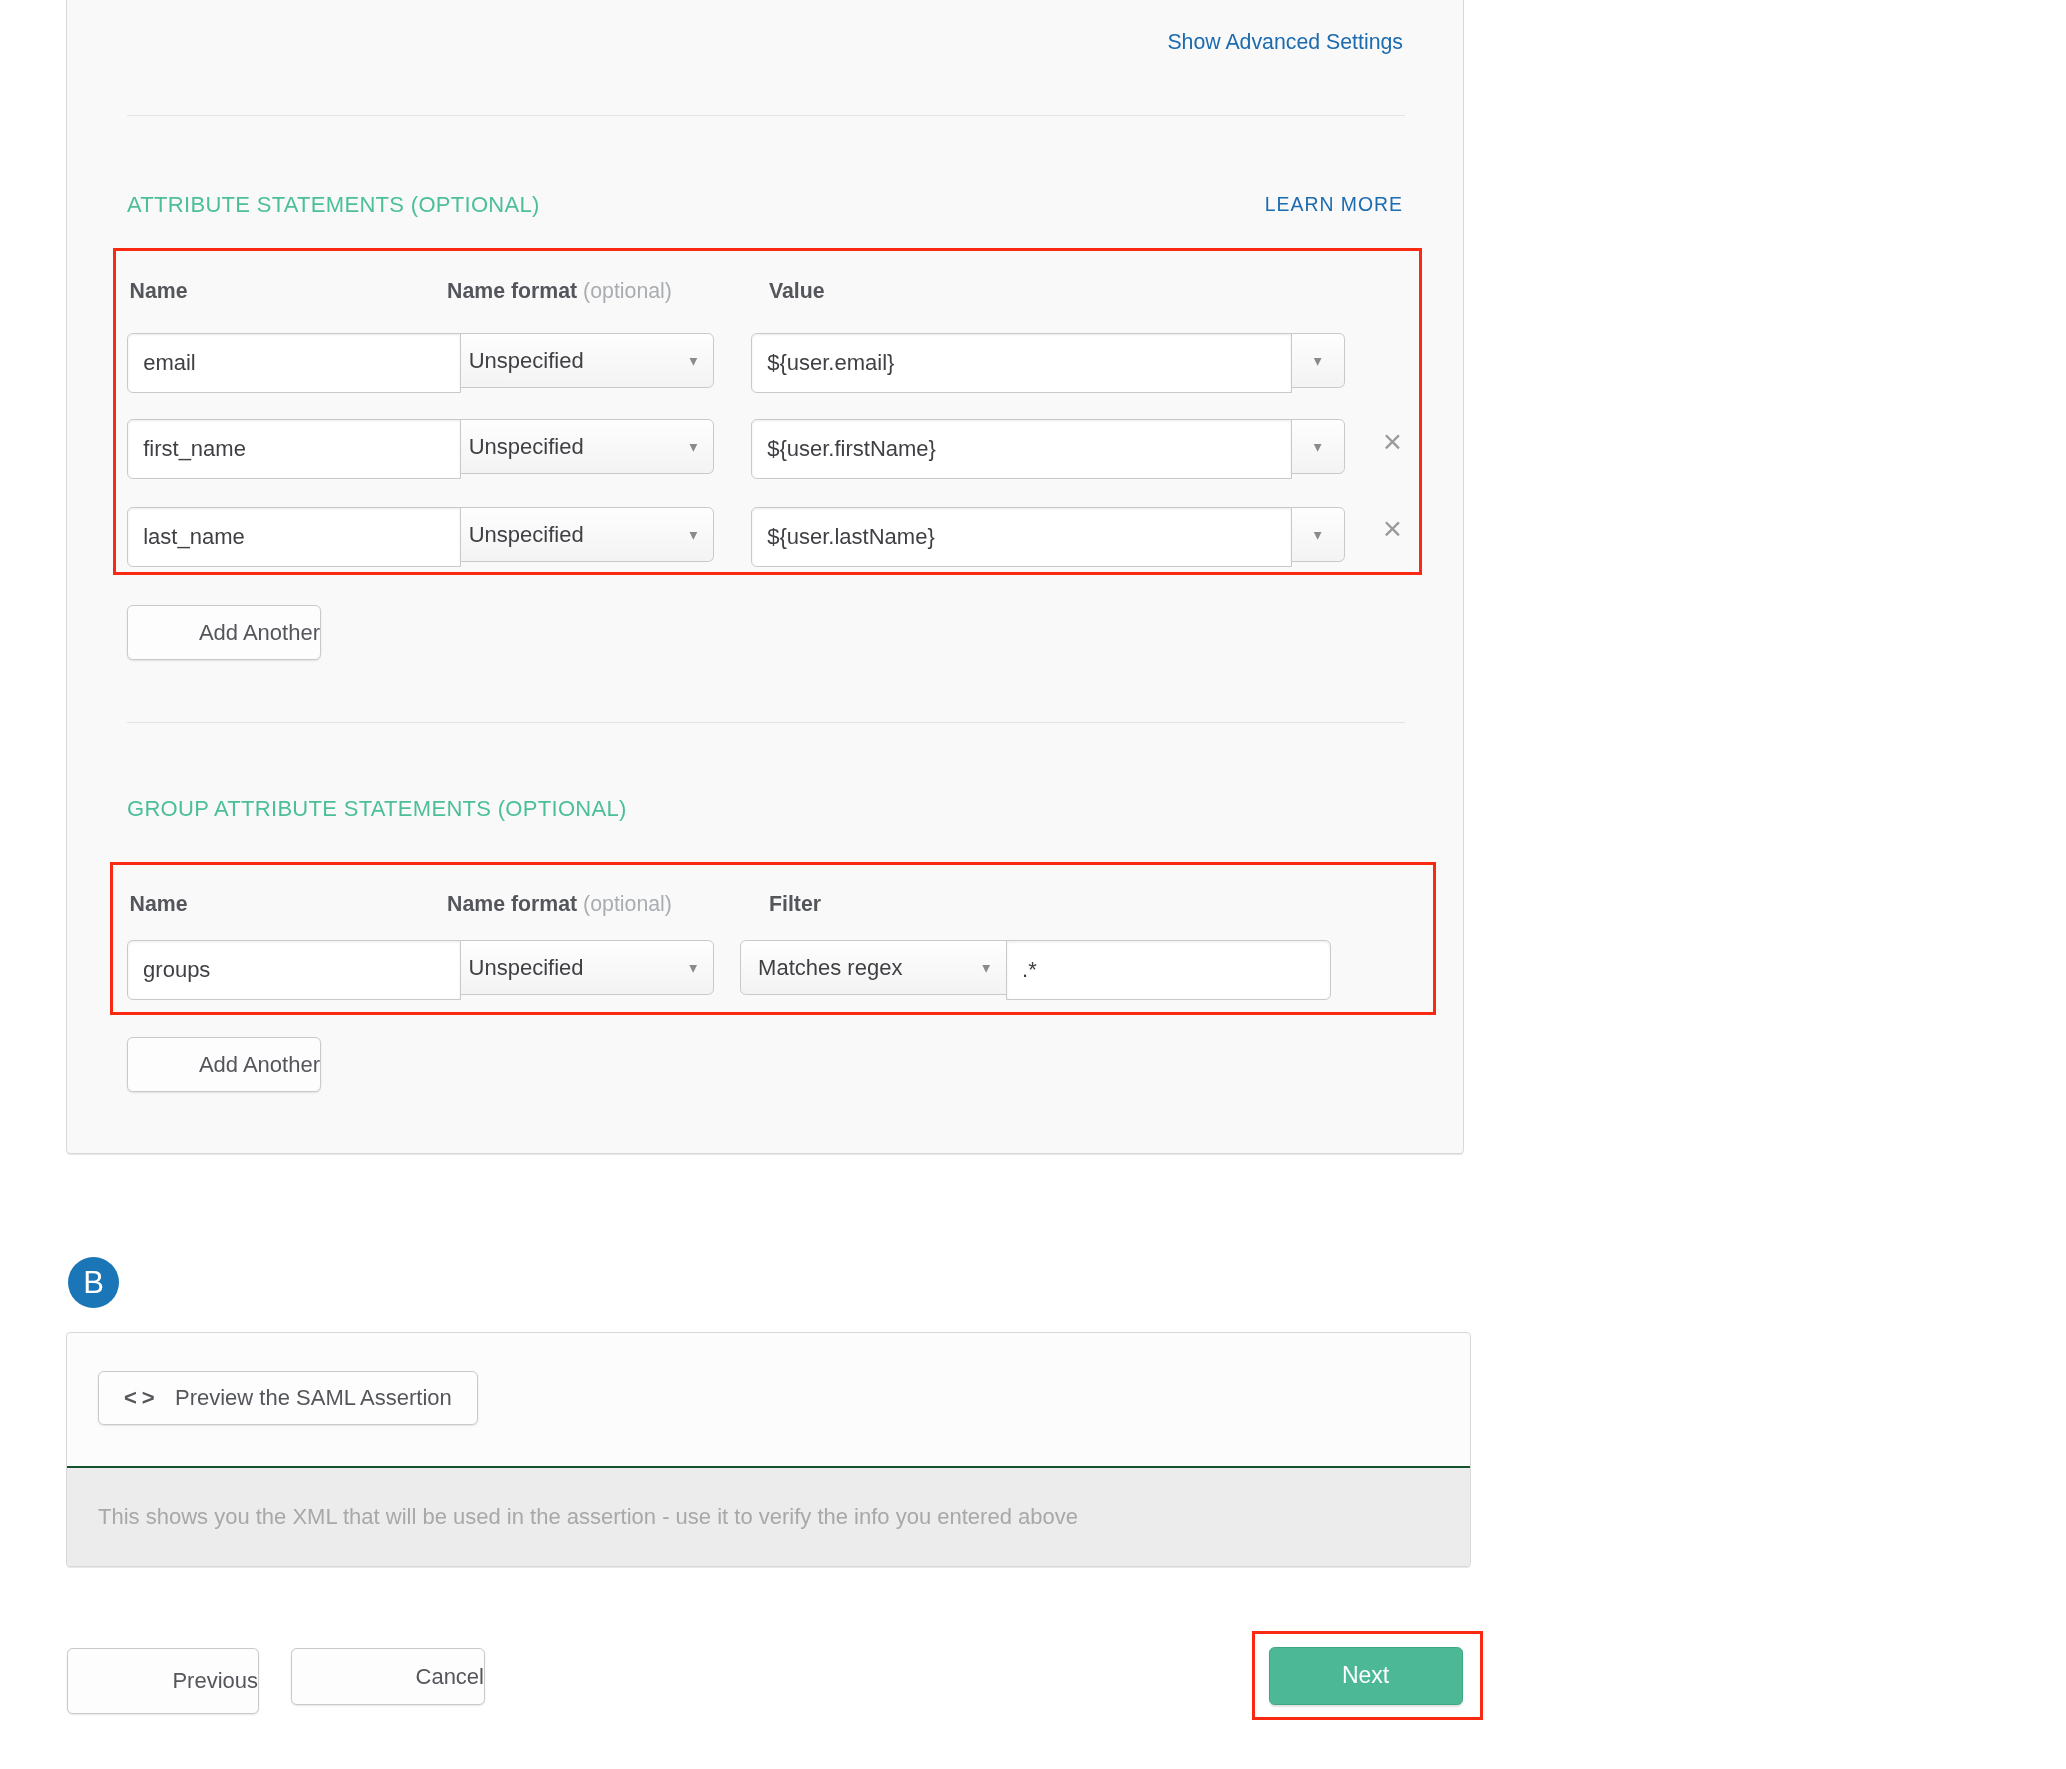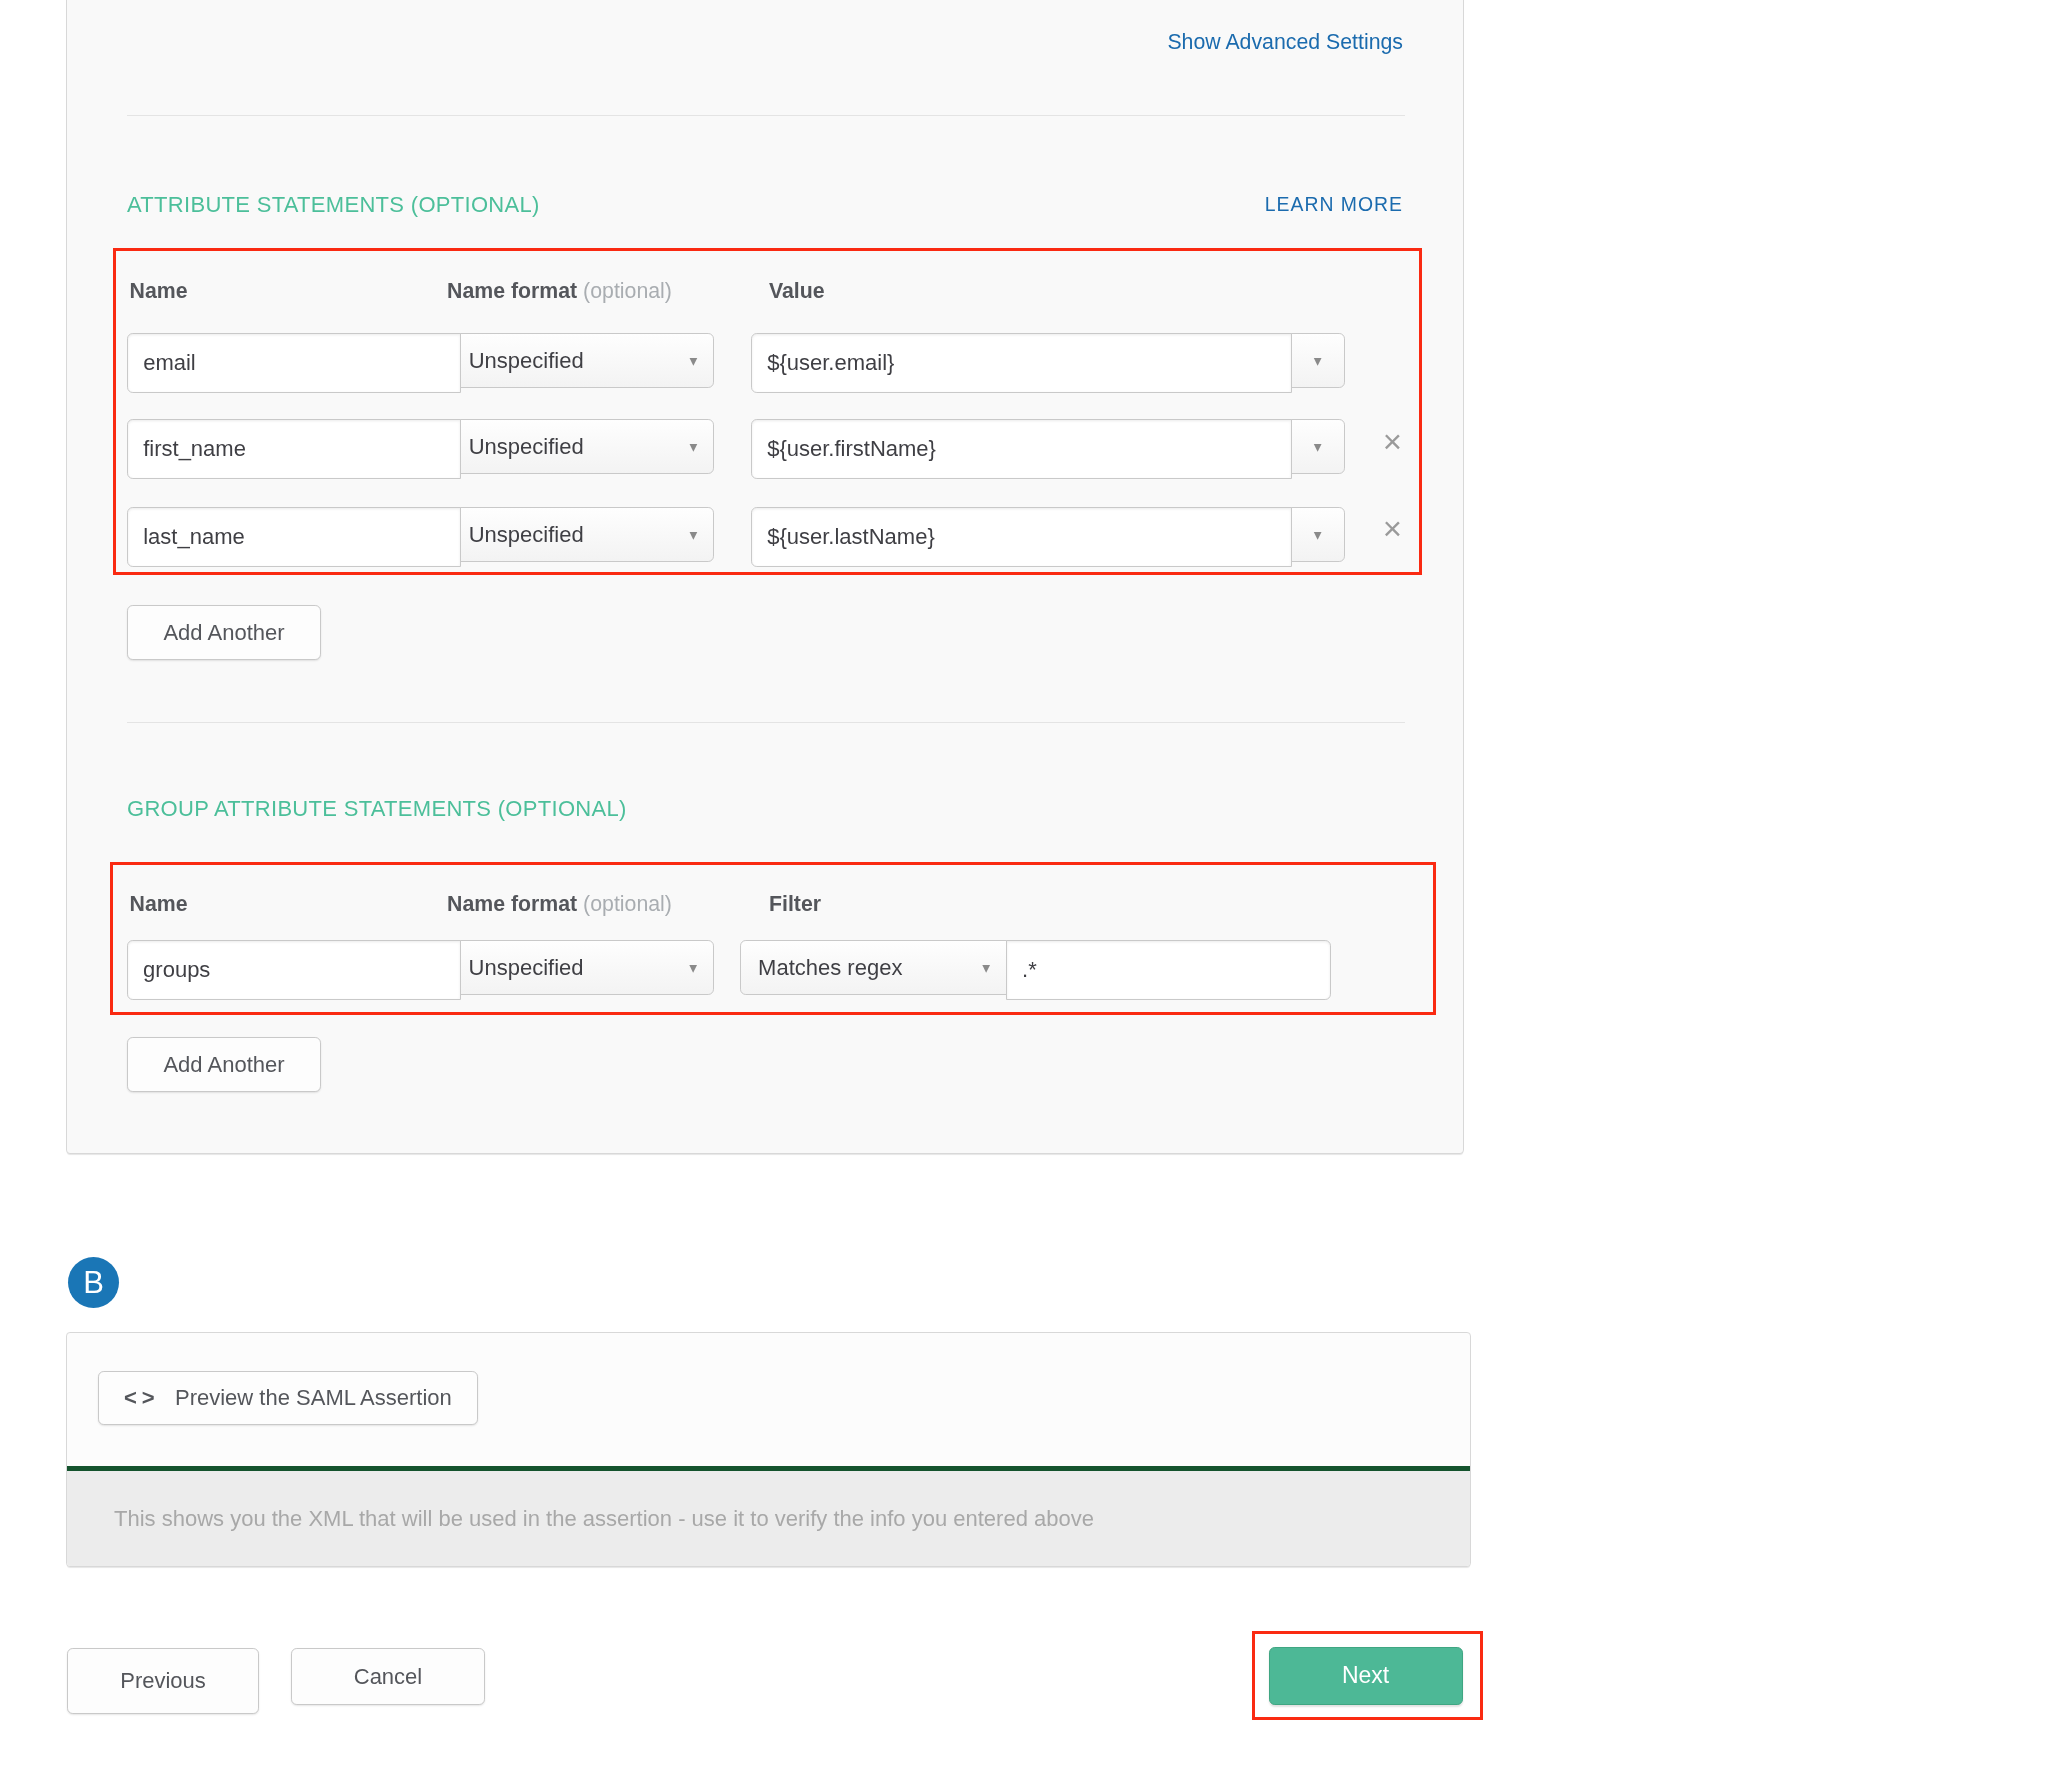--- a/index.html
+++ b/index.html
@@ -55,37 +55,37 @@
   .filter-select { width:267px; border-radius:5.8px 0 0 5.8px; }
   .filter-input { width:325px; margin-left:-1px; border-radius:0 5.8px 5.8px 0; }
 
   .x-btn { position:absolute; left:1259px; width:35px; height:35px; border:none; background:none;
            font-size:33px; line-height:33px; text-align:center; color:#9a9a9a; cursor:pointer; }
   .x-row2 { top:173px; }
   .x-row3 { top:260px; }
 
   .btn { background:#fdfdfd; border:1px solid #c9c9c9; border-radius:5.8px; color:#54565b;
          box-shadow:0 1px 1.9px rgba(0,0,0,.10); font-size:22px; cursor:pointer;
-         font-family:"Liberation Sans", sans-serif; }
+         font-family:"Liberation Sans", sans-serif;text-align:right; }
   .add-another { position:absolute; left:60px; width:194px; height:55px; }
   .add-another-1 { top:616px; }
   .add-another-2 { top:1048px; }
 
   .step-circle { position:absolute; left:68px; top:1257px; width:51px; height:51px; border-radius:50%;
                  background:#1a76b6; color:#fff; font-size:31px; display:flex; align-items:center;
                  justify-content:center; }
   .step-title { position:absolute; left:141px; top:1267px; font-size:26px; color:#54565b; }
 
   .preview-btn { position:absolute; left:31px; top:38px; height:54px; padding:0 25px;
                  display:flex; align-items:center; }
   .code-icon { letter-spacing:4.9px; margin-right:15.5px; font-weight:bold; color:#54565b; }
 
   .note-strip { position:absolute; left:0; right:0; top:133px; bottom:0; background:#ececec;
-                border-top:5px solid #14532d; border-radius:0 0 3.9px 3.9px;
-                display:flex; align-items:center; padding-left:47px;
+                border-top:2px solid #14532d; border-radius:0 0 3.9px 3.9px;
+                display:flex; align-items:center; padding-left:31px;
                 font-size:22px; color:#a8a8a8; }
 
   .previous-btn { position:absolute; left:67px; top:1648px; width:192px; height:66px; }
   .cancel-btn { position:absolute; left:291px; top:1648px; width:194px; height:57px; }
 
   .next-outline { position:absolute; left:1252px; top:1631px; width:231px; height:89px;
                   border:3.9px solid #fa2a12; }
   .btn-next { position:absolute; left:13.6px; top:12.6px; width:194px; height:58px;
               background:#4db896; border:1px solid #3fa682; border-radius:5.8px; color:#fff;
               font-size:23px; cursor:pointer; box-shadow:0 1.9px 1.9px rgba(0,0,0,.12);

